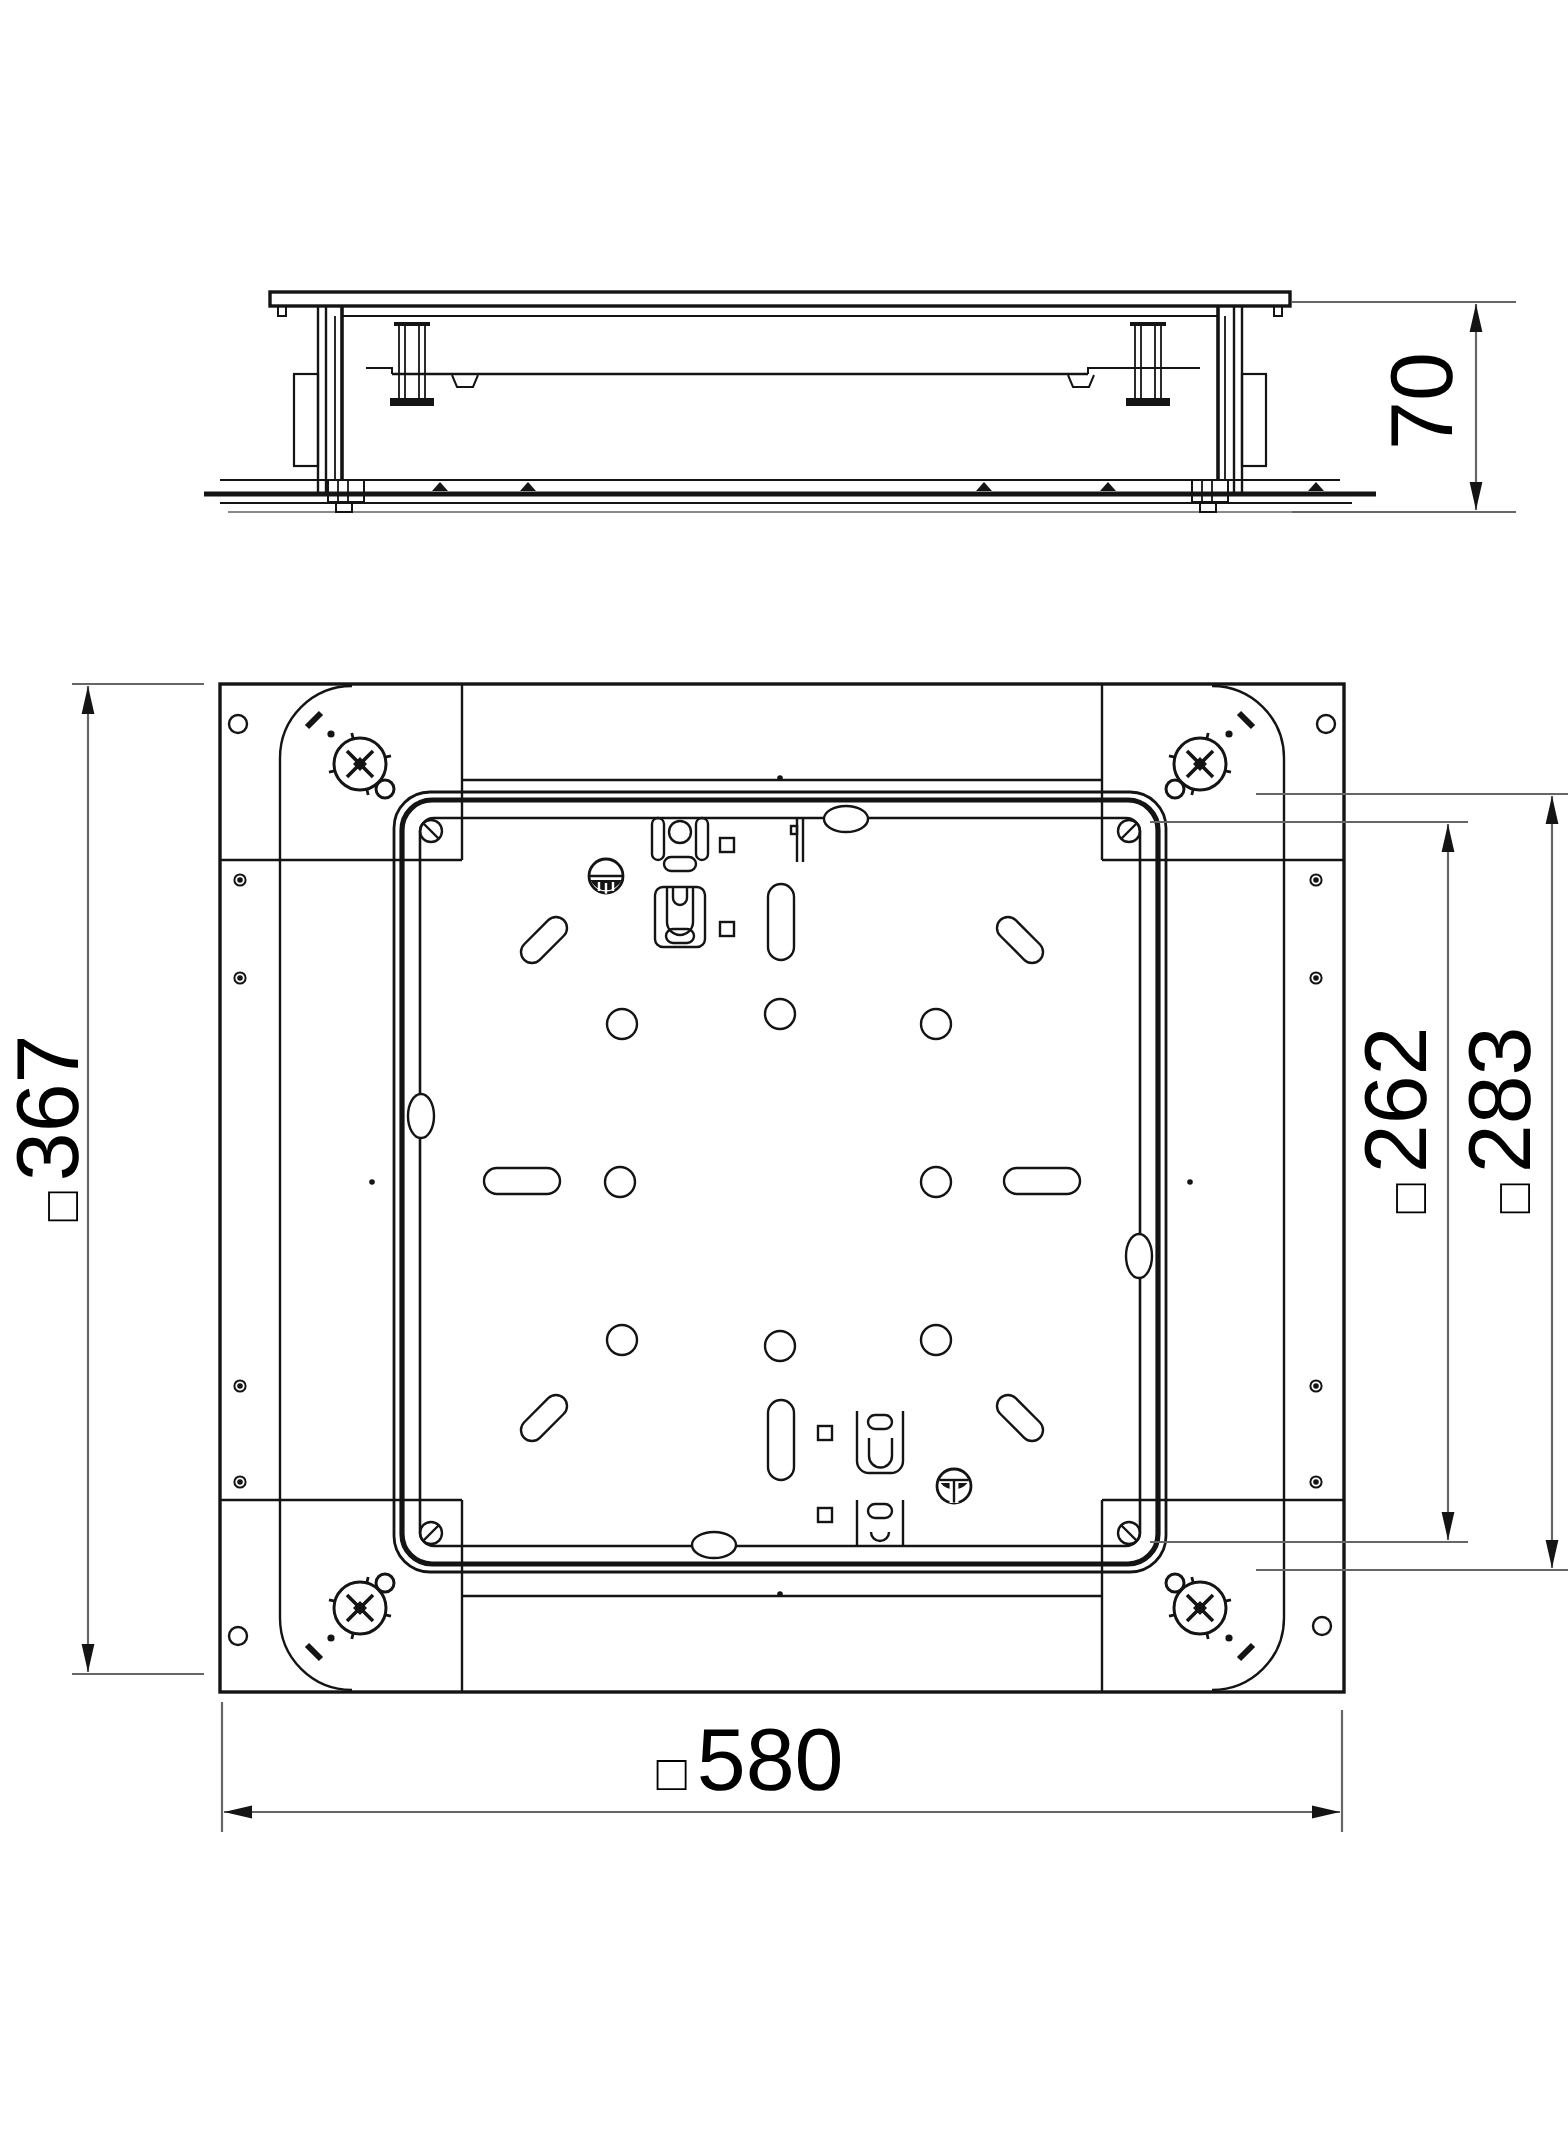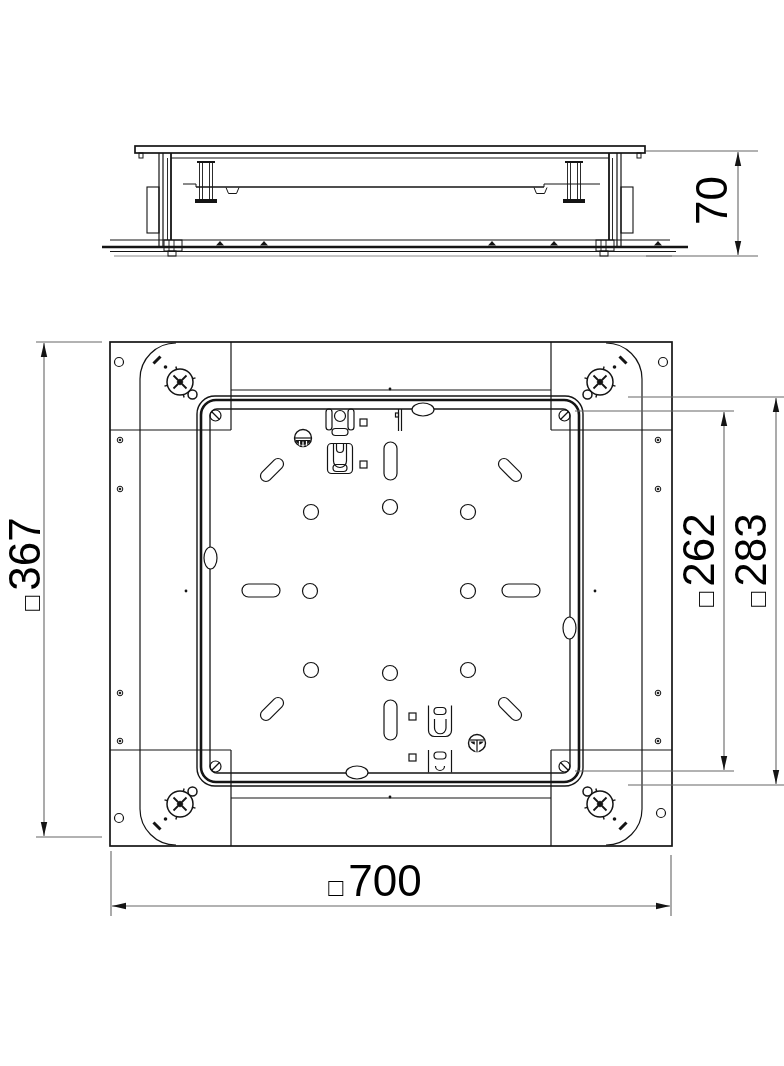--- a/index.html
+++ b/index.html
@@ -349,16 +349,16 @@
       <span>262</span>
   </div>
 
   <div class="dim-label rot" style="left:751px;top:560px;">
     <span class="sq-prefix">□</span>
       <span>283</span>
   </div>
 
   <div class="dim-label horiz" style="left:375px;top:881px;">
     <span class="sq-prefix">□</span>
-      <span>700</span>
+      <span>580</span>
   </div>
 
 </div>
 
 </body></html>

